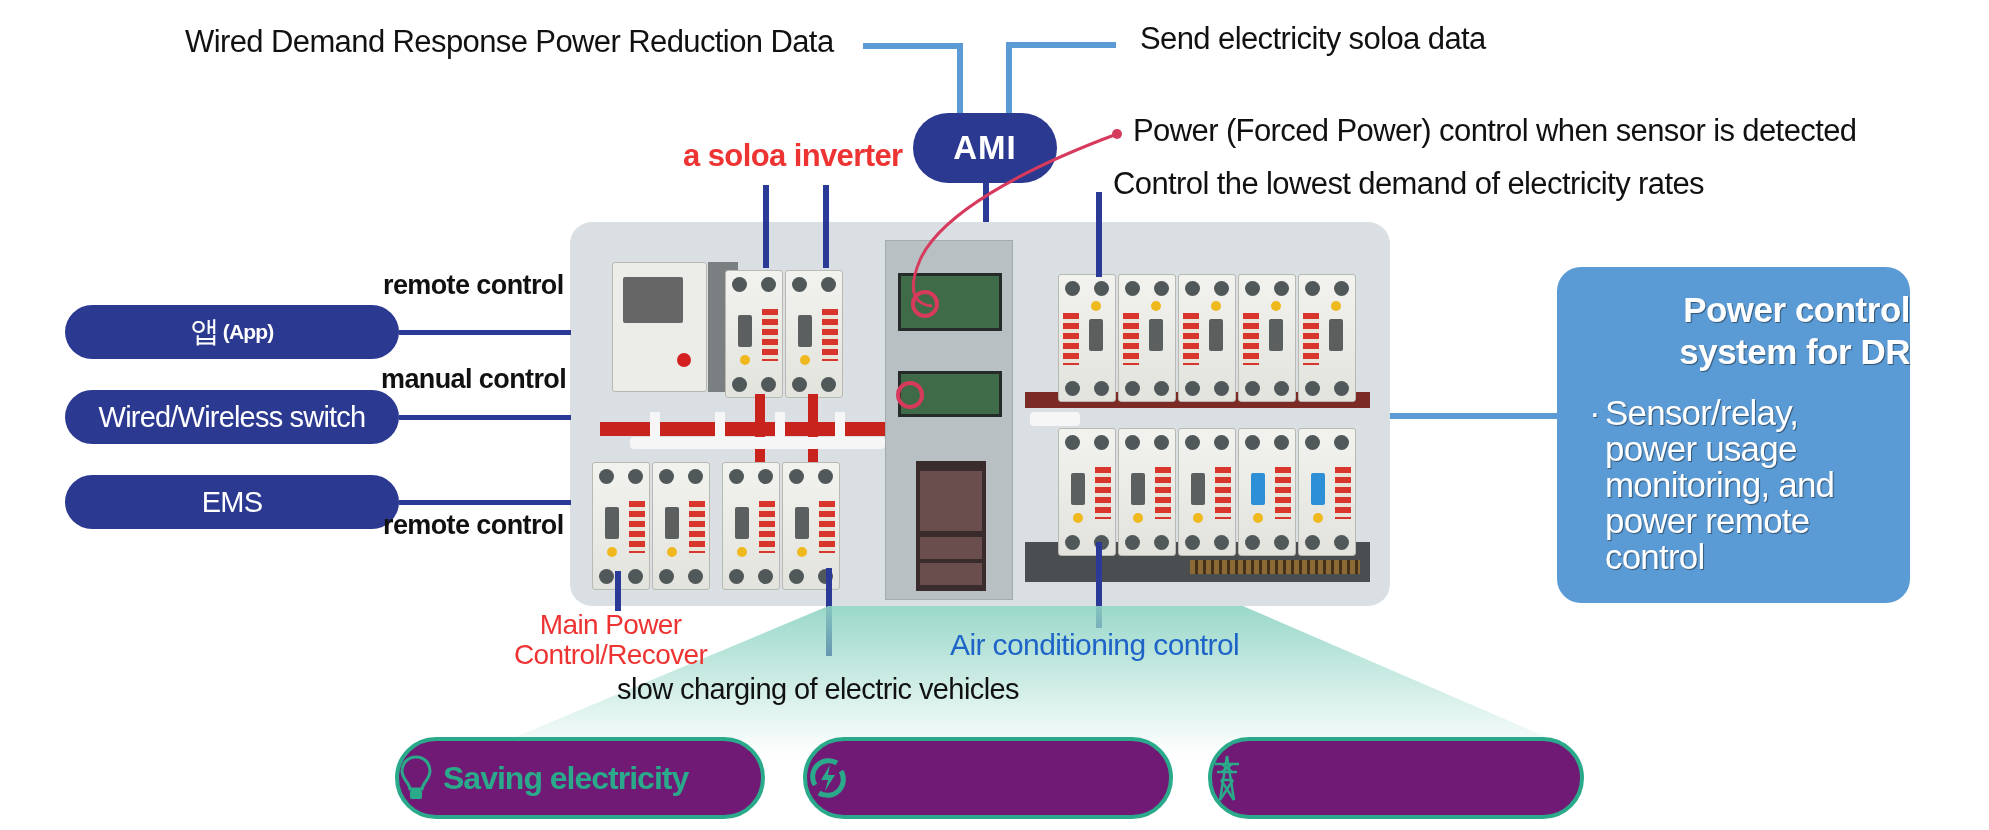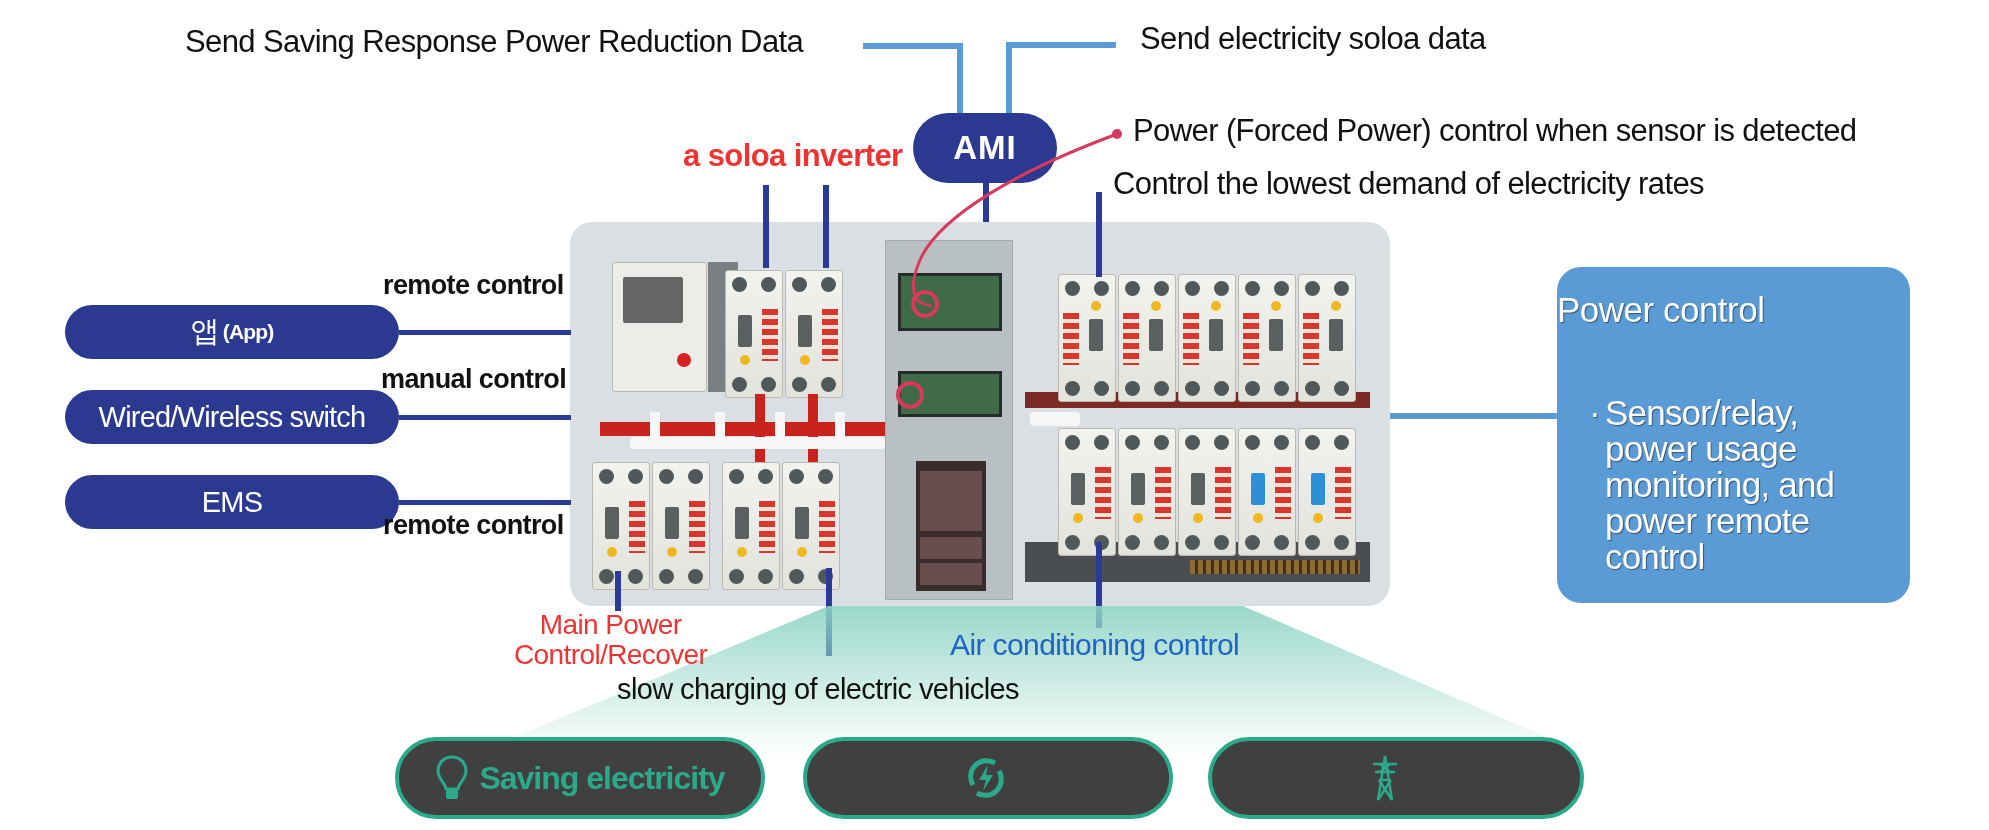--- a/index.html
+++ b/index.html
@@ -49,40 +49,40 @@
   #sensor-svg { position: absolute; left: 0; top: 0; }
 
   
   #fan { position: absolute; left: 470px; top: 606px; width: 1120px; height: 150px;
          background: linear-gradient(#8fd4c4, rgba(255,255,255,0));
          clip-path: polygon(32% 0, 69% 0, 100% 100%, 0 100%); opacity: 0.9; }
 
   
   #drbox { left: 1557px; top: 267px; width: 353px; height: 336px; border-radius: 24px; background: #5b9bd5; color: #fff;
            text-shadow: 1px 1px 1px rgba(0,0,0,0.45); }
-  #drbox .t { position: absolute; left: 0; width: 100%; text-align: left; font-size: 35px; line-height: 42px; top: 22px; letter-spacing: -0.5px; }
+  #drbox .t { position: absolute; left: 0; width: 100%; text-align: right; font-size: 35px; line-height: 42px; top: 22px; letter-spacing: -0.5px; font-weight: bold; }
   #drbox ul { position: absolute; left: 32px; top: 128px; list-style: none; font-size: 35px; line-height: 36px; letter-spacing: -0.8px; }
   #drbox li { position: relative; padding-left: 16px; }
   #drbox li::before { content: "·"; position: absolute; left: 0; top: 0; }
 
   
-  .bpill { position: absolute; top: 737px; height: 82px; border: 4px solid #2aaa8a; border-radius: 41px; background: #404040;
-           display: flex; align-items: center; justify-content: center; color: #2aaa8a; font-weight: bold; font-size: 32px; letter-spacing: -1px; }
+  .bpill { position: absolute; top: 737px; height: 82px; border: 4px solid #2aaa8a; border-radius: 41px; background: #701a75;
+           display: flex; align-items: center; color: #2aaa8a; font-weight: bold; font-size: 32px; letter-spacing: -1px; }
   .bpill .ic { margin-right: 10px; display: flex; align-items: center; }
   .bpill .two { font-weight: normal; font-size: 31px; line-height: 31px; text-align: center; letter-spacing: -0.6px; }
 </style>
 </head>
 <body>
 
 <div class="line" style="left:863px;top:43px;width:100px;height:6px;"></div>
 <div class="line" style="left:957px;top:43px;width:6px;height:72px;"></div>
 <div class="line" style="left:1006px;top:42px;width:110px;height:6px;"></div>
 <div class="line" style="left:1006px;top:42px;width:6px;height:73px;"></div>
 
-<div class="lbl black" style="left:185px;top:24px;">Send Saving Response Power Reduction Data</div>
+<div class="lbl black" style="left:185px;top:24px;">Wired Demand Response Power Reduction Data</div>
 <div class="lbl black" style="left:1140px;top:21px;">Send electricity soloa data</div>
 
 <div class="abs" id="ami">
     <span>AMI</span>
   </div>
 <div class="nline" style="left:983px;top:183px;width:6px;height:40px;"></div>
 
 <div class="lbl bold" style="left:683px;top:138px;font-size:31px;color:#ee3333;">a soloa inverter</div>
 <div class="lbl black" style="left:1133px;top:113px;">Power (Forced Power) control when sensor is detected</div>
 <div class="lbl black" style="left:1113px;top:166px;">Control the lowest demand of electricity rates</div>
@@ -362,20 +362,21 @@
 <div class="pill" style="top:475px;">
     <span>EMS</span>
   </div>
 <div class="nline" style="left:399px;top:500px;width:172px;height:5px;"></div>
 <div class="lbl bold" style="left:383px;top:510px;font-size:27px;">remote control</div>
 
 <div class="line" style="left:1390px;top:413px;width:168px;height:6px;"></div>
 <div class="abs" id="drbox">
   <div class="t">
       <div>Power control</div>
+      <div>system for DR</div>
     </div>
   <ul>
     <li style="width:295px;">Sensor/relay, power usage monitoring, and power remote control</li>
   </ul>
 </div>
 
 <div id="fan"></div>
 
 <div class="lbl" style="left:514px;top:610px;font-size:28px;color:#ee3333;text-align:center;line-height:30px;">
   <div>Main Power</div>

